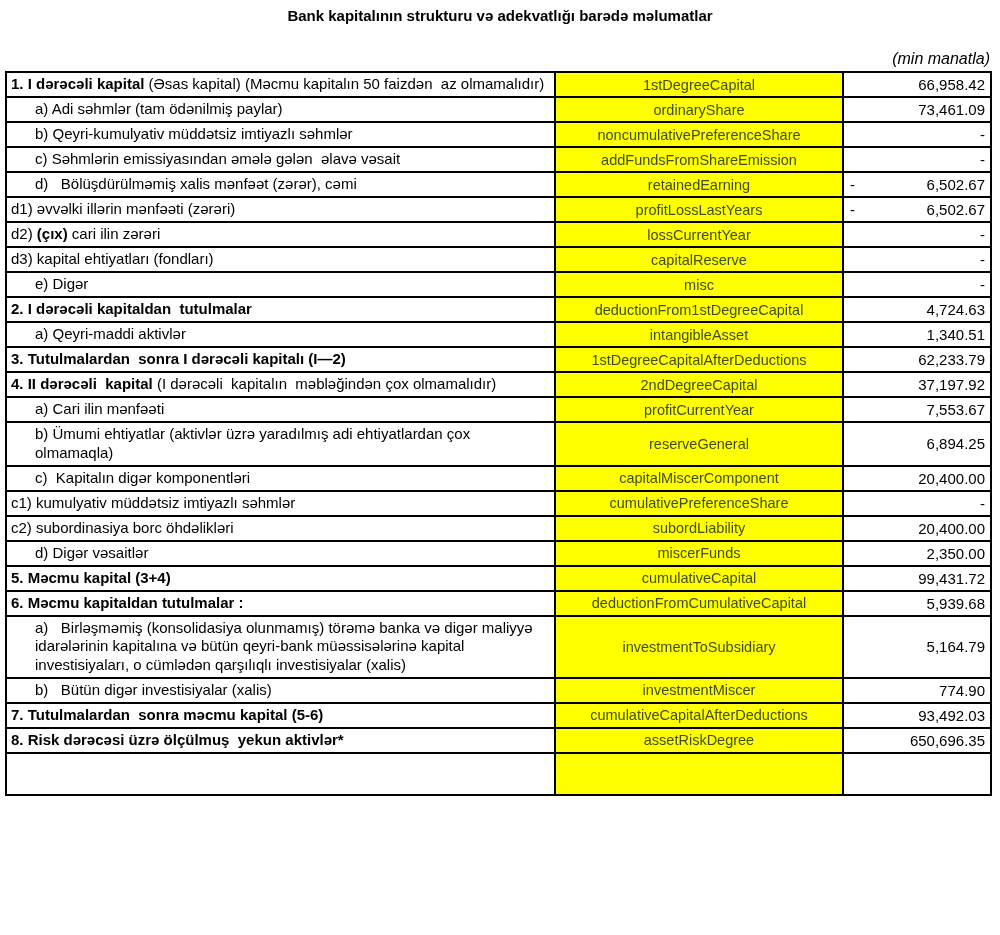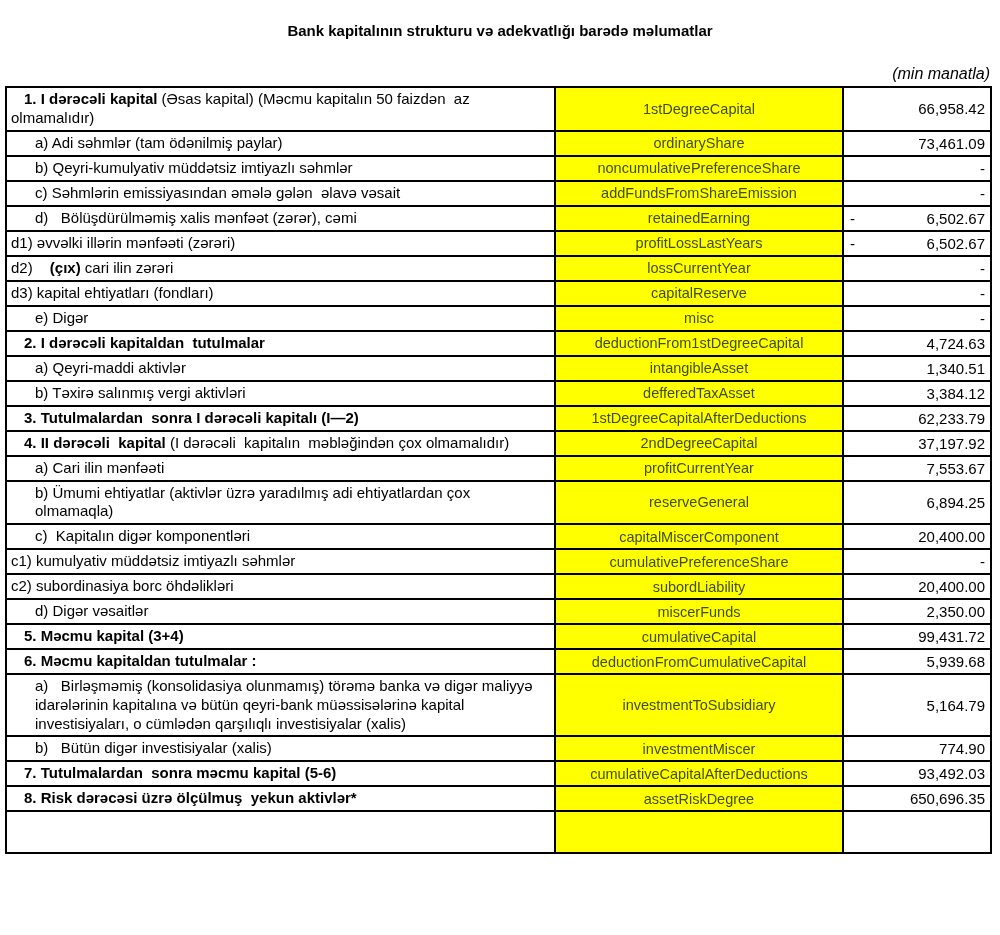--- a/index.html
+++ b/index.html
@@ -1,41 +1,41 @@
 <!DOCTYPE html>
 <html><head>
 <meta charset="utf-8">
 <style>
   html,body{margin:0;padding:0;}
   body{
     width:1000px;height:935px;overflow:hidden;background:#ffffff;
     font-family:"Liberation Sans","DejaVu Sans",sans-serif;color:#000;
   }
   .doc-title{
-    text-align:center;font-weight:bold;font-size:15px;padding-top:22px;
+    text-align:center;font-weight:bold;font-size:15px;padding-top:7px;
   }
   .unit-note{
     width:985px;margin:26px 0 3px 5px;text-align:right;
     font-style:italic;font-size:16px;
   }
   table.cap{
     border-collapse:collapse;margin-left:5px;width:985px;table-layout:fixed;
     background:#fff;
   }
   td{
     border:2px solid #000;vertical-align:middle;font-size:15px;
     padding:2px 4px;height:25px;box-sizing:border-box;
   }
   td.c1{width:549px;white-space:pre-wrap;line-height:1.25;}
   td.c2{
     width:288px;text-align:center;background:#FFFF00;color:#3F4D0E;
     font-size:14.5px;
   }
   td.c3{width:148px;text-align:right;padding-right:5px;}
-  .b{font-weight:bold;margin-left:13px;}
+  .b{font-weight:bold;}
   .ind0{padding-left:4px;}
   .ind1{padding-left:28px;}
   .ind2{}
   .neg{float:left;padding-left:2px;}
   tr.partial td{height:42px;}
 </style>
 </head>
 <body>
 
 <div class="doc-title">Bank kapitalının strukturu və adekvatlığı barədə məlumatlar</div>
@@ -103,25 +103,20 @@
     <td class="c2"><span class="code">deductionFrom1stDegreeCapital</span></td>
     <td class="c3"><span class="neg"></span><span class="val">4,724.63</span></td>
   </tr>
 
   <tr>
     <td class="c1 ind1"><span>a) Qeyri-maddi aktivlər</span></td>
     <td class="c2"><span class="code">intangibleAsset</span></td>
     <td class="c3"><span class="neg"></span><span class="val">1,340.51</span></td>
   </tr>
 
-  <tr>
-    <td class="c1 ind1"><span>b) Təxirə salınmış vergi aktivləri</span></td>
-    <td class="c2"><span class="code">defferedTaxAsset</span></td>
-    <td class="c3"><span class="neg"></span><span class="val">3,384.12</span></td>
-  </tr>
 
   <tr>
     <td class="c1 ind0"><span class="b">3. Tutulmalardan  sonra I dərəcəli kapitalı (I—2)</span></td>
     <td class="c2"><span class="code">1stDegreeCapitalAfterDeductions</span></td>
     <td class="c3"><span class="neg"></span><span class="val">62,233.79</span></td>
   </tr>
 
   <tr>
     <td class="c1 ind0"><span class="b">4. II dərəcəli  kapital</span><span> (I dərəcəli  kapitalın  məbləğindən çox olmamalıdır)</span></td>
     <td class="c2"><span class="code">2ndDegreeCapital</span></td>

